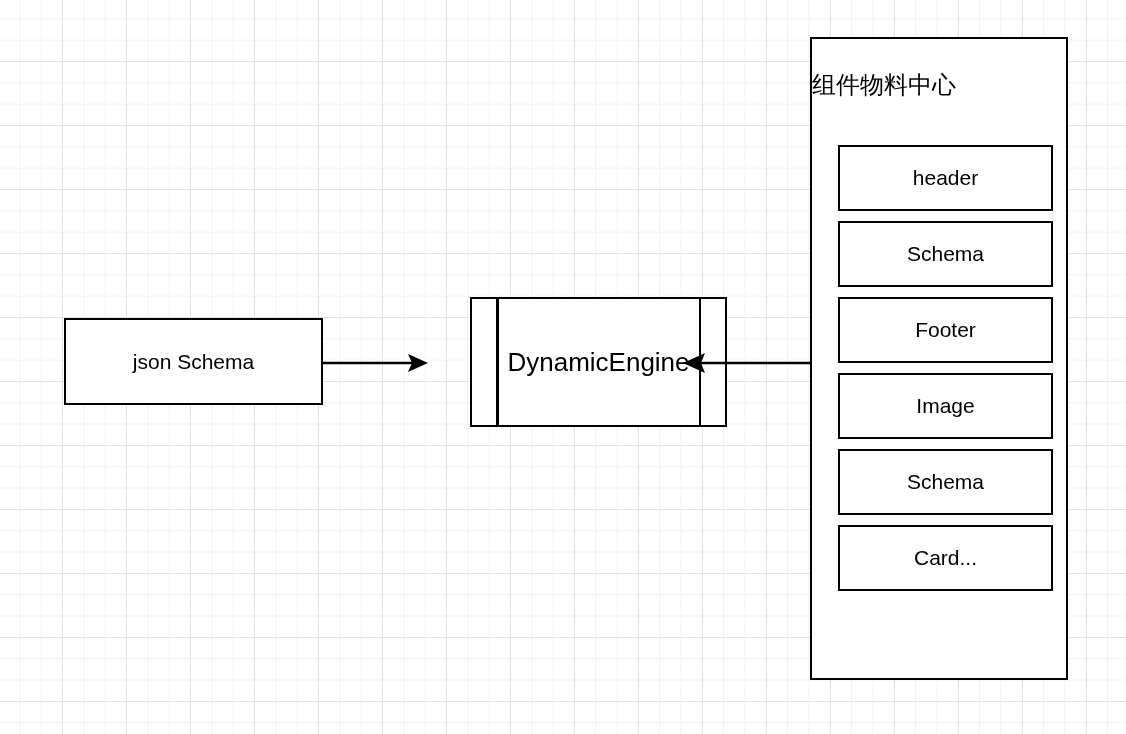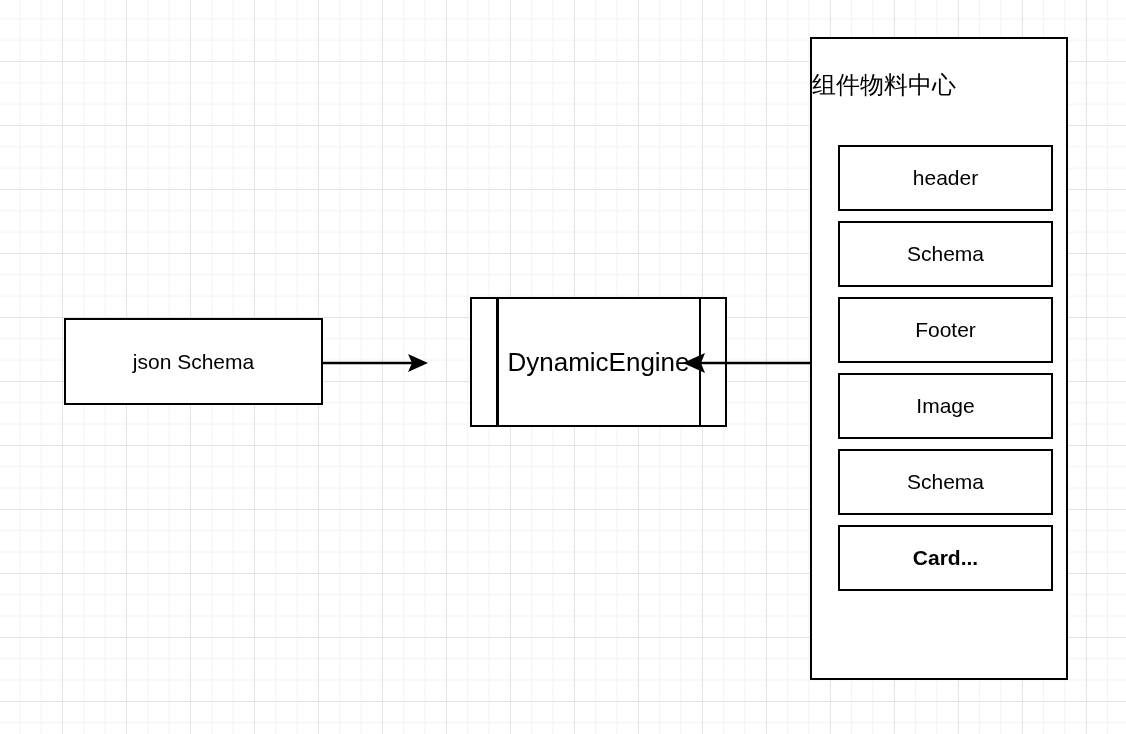--- a/index.html
+++ b/index.html
@@ -109,21 +109,21 @@
     height: 66px;
     margin-bottom: 10px;
     border: 2.5px solid #000000;
     background: #ffffff;
     display: flex;
     align-items: center;
     justify-content: center;
     font-size: 21px;
     color: #000000;
   }
-  .component-item:last-child { margin-bottom: 4px; font-weight: bold; }
+  .component-item:last-child { margin-bottom: 4px; }
 
   
   .connector { position: absolute; }
   #connector-schema-to-engine { left: 322px; top: 345px; width: 110px; height: 36px; }
   #connector-panel-to-engine  { left: 681px; top: 345px; width: 132px; height: 36px; }
 </style>
 </head>
 <body>
 
 <div id="canvas">

